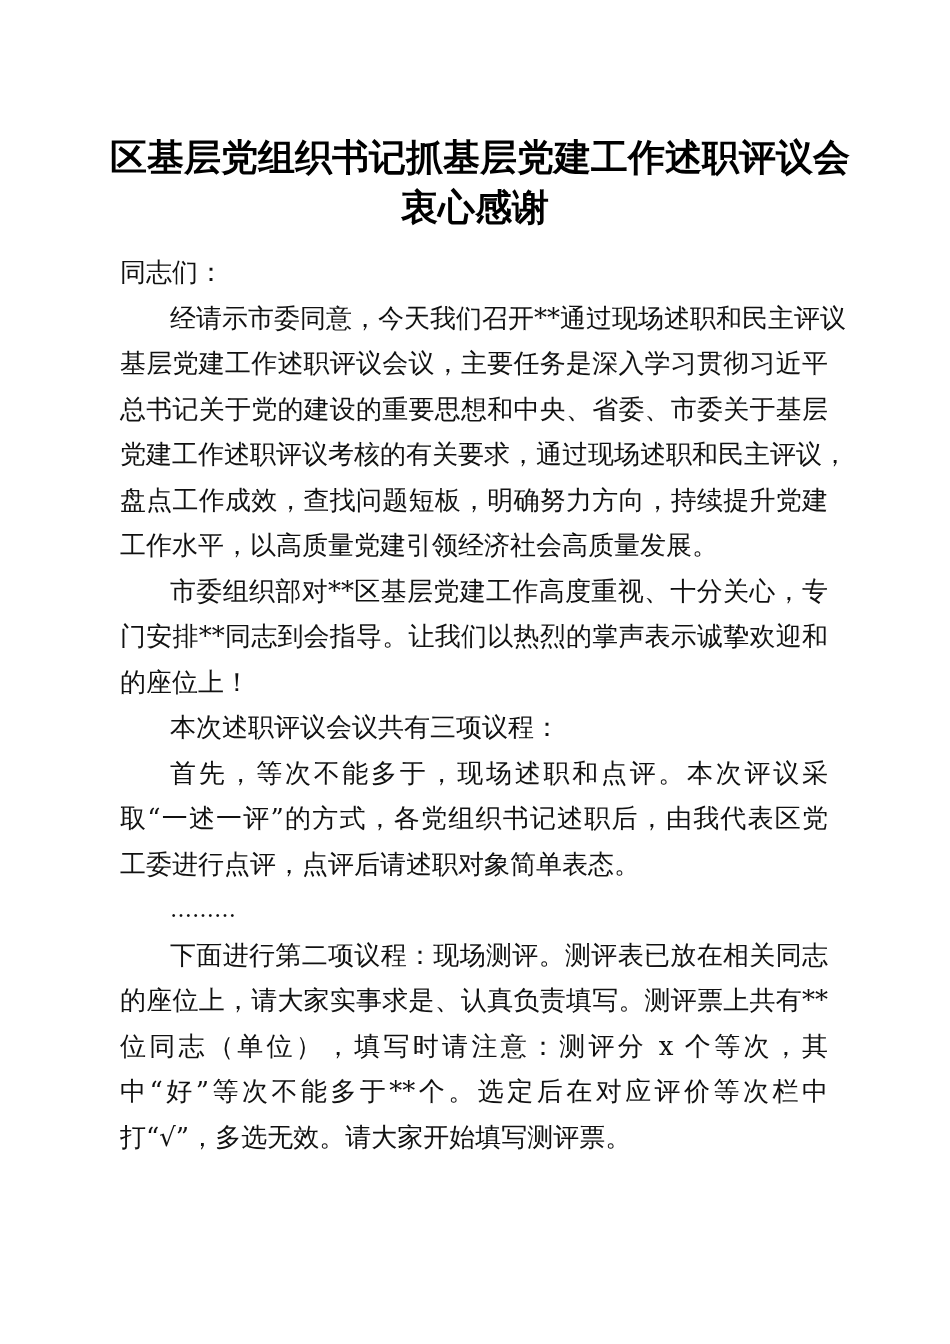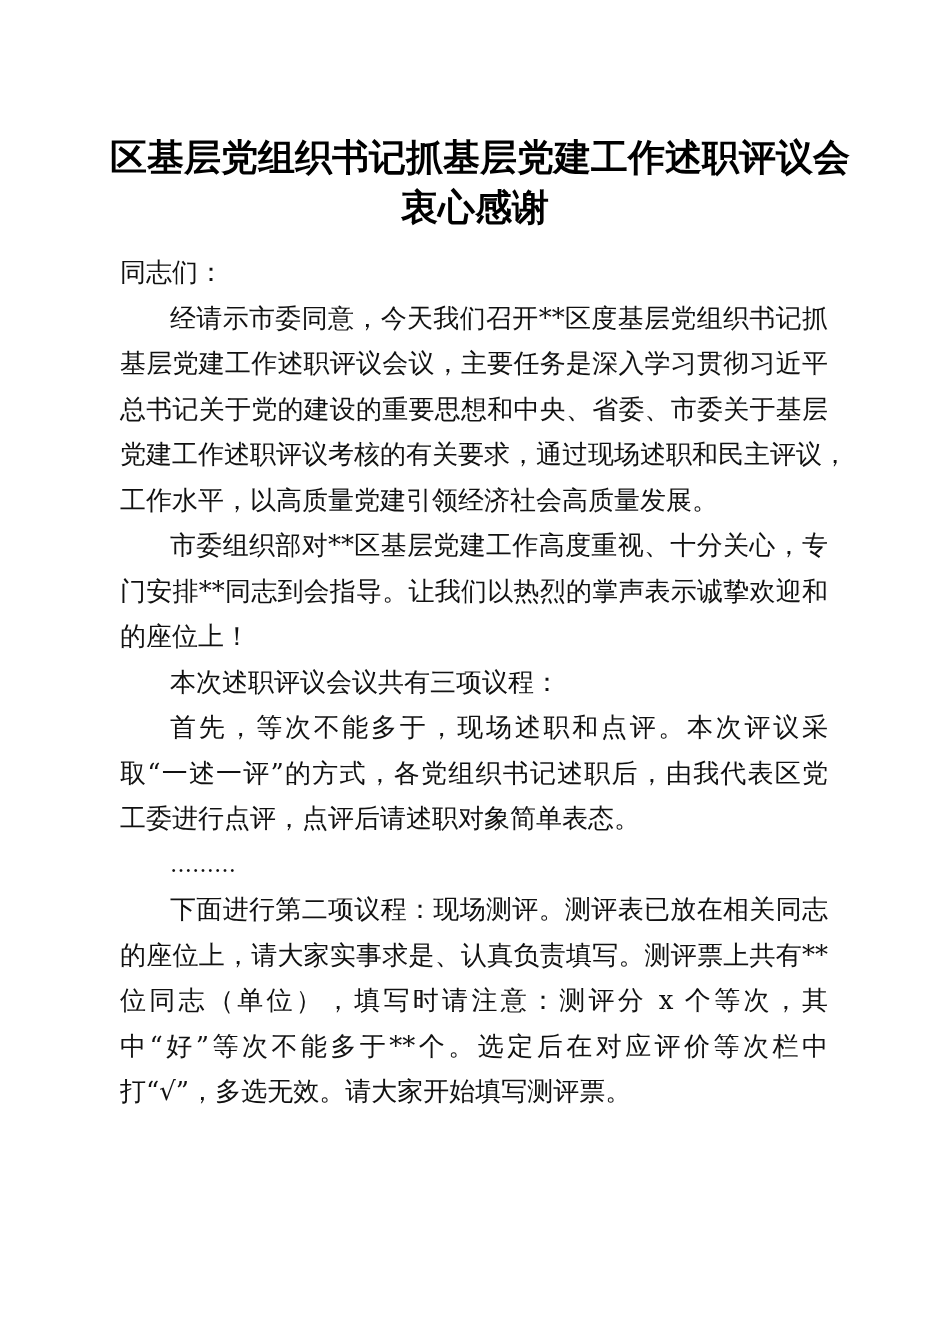--- a/index.html
+++ b/index.html
@@ -22,24 +22,25 @@
 <div class="page">
   <div class="title">
     <div>区基层党组织书记抓基层党建工作述职评议会</div>
     <div>衷心感谢</div>
   </div>
 
   <div class="body">
     <div class="line last">同志们：</div>
 
     <div>
-      <div class="line indent">经请示市委同意，今天我们召开**区度基层党组织书记抓</div>
+      <div class="line indent">经请示市委同意，今天我们召开**通过现场述职和民主评议</div>
       <div class="line">基层党建工作述职评议会议，主要任务是深入学习贯彻习近平</div>
       <div class="line">总书记关于党的建设的重要思想和中央、省委、市委关于基层</div>
       <div class="line">党建工作述职评议考核的有关要求，通过现场述职和民主评议，</div>
+      <div class="line">盘点工作成效，查找问题短板，明确努力方向，持续提升党建</div>
       <div class="line last">工作水平，以高质量党建引领经济社会高质量发展。</div>
     </div>
 
     <div>
       <div class="line indent">市委组织部对**区基层党建工作高度重视、十分关心，专</div>
       <div class="line">门安排**同志到会指导。让我们以热烈的掌声表示诚挚欢迎和</div>
       <div class="line last">的座位上！</div>
     </div>
 
     <div>

